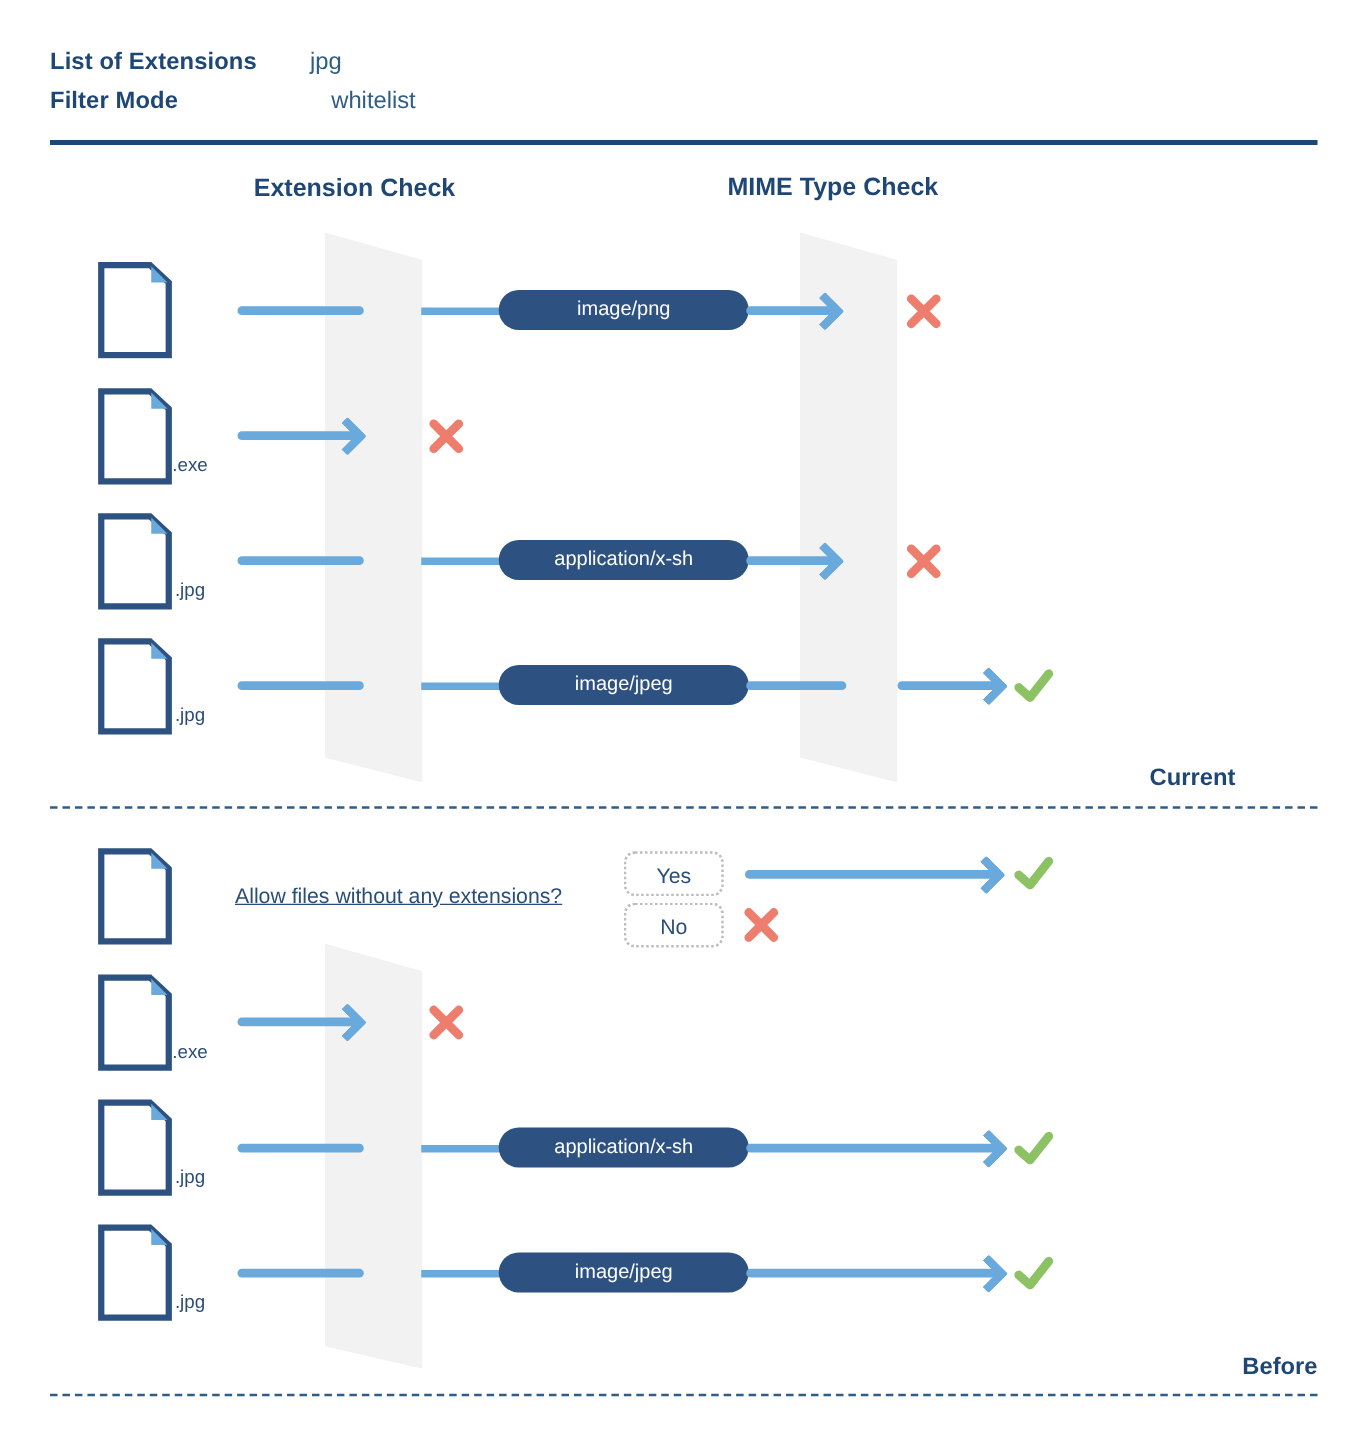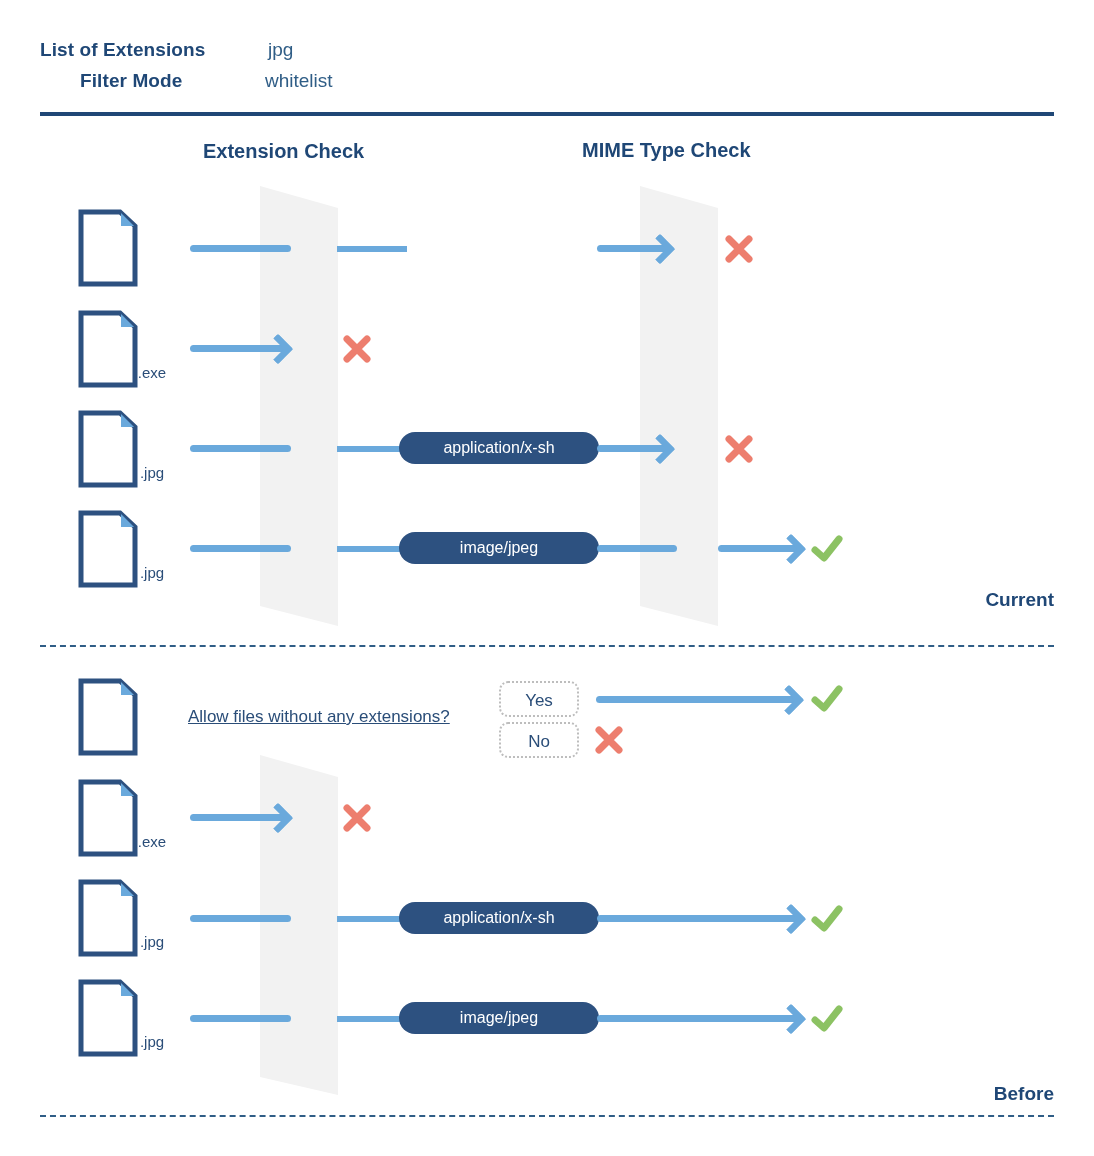--- a/index.html
+++ b/index.html
@@ -167,23 +167,23 @@
     background: #ffffff;
     box-sizing: border-box;
   }
 </style>
 </head>
 <body>
 
 <div id="canvas">
 
   <div class="hdr-label" style="left:40px; top:39px;">List of Extensions</div>
-  <div class="hdr-value" style="left:268px; top:39px;">jpg</div>
-
-  <div class="hdr-label" style="left:40px; top:70px;margin-left:40px;">Filter Mode</div>
+  <div class="hdr-value" style="left:248px; top:39px;">jpg</div>
+
+  <div class="hdr-label" style="left:40px; top:70px;">Filter Mode</div>
   <div class="hdr-value" style="left:265px; top:70px;">whitelist</div>
 
   <div class="top-rule"></div>
 
   <div class="col-head" style="left:203px; top:140px;">Extension Check</div>
   <div class="col-head" style="left:582px; top:139px;">MIME Type Check</div>
 
   <div class="filter-shape" style="left:254px; top:186px; width:84px; height:440px;">
     <svg width="84" height="440" viewBox="0 0 84 440">
       <polygon points="6,0 84,22 84,440 6,420" fill="#f2f2f2"></polygon>
@@ -197,20 +197,21 @@
 
   <div class="file-icon" style="left:78px; top:209px;">
     <svg width="60" height="78" viewBox="0 0 60 78">
       <path d="M3 3 H42 L57 17 V75 H3 Z" fill="#ffffff" stroke="#2d5180" stroke-width="5"></path>
       <path d="M43 4 L56 17 H43 Z" fill="#6aa9dc"></path>
     </svg>
     <div class="file-ext"></div>
   </div>
   <div class="line" style="left:190px; top:245px; width:101px;"></div>
   <div class="line thin" style="left:337px; top:246px; width:70px;"></div>
+  <div class="pill" style="left:399px; top:232px; width:200px;">image/png</div>
   <div class="arrow" style="left:597px; top:245px; width:70px;"></div>
   <div class="mark" style="left:722px; top:232px;">
     <svg width="34" height="34" viewBox="0 0 34 34">
       <path d="M7 7 L27 27 M27 7 L7 27" stroke="#ed7e6e" stroke-width="7" stroke-linecap="round"></path>
     </svg>
   </div>
 
   <div class="file-icon" style="left:78px; top:310px;">
     <svg width="60" height="78" viewBox="0 0 60 78">
       <path d="M3 3 H42 L57 17 V75 H3 Z" fill="#ffffff" stroke="#2d5180" stroke-width="5"></path>
@@ -253,21 +254,21 @@
   <div class="line thin" style="left:337px; top:546px; width:70px;"></div>
   <div class="pill" style="left:399px; top:532px; width:200px;">image/jpeg</div>
   <div class="line" style="left:597px; top:545px; width:80px;"></div>
   <div class="arrow" style="left:718px; top:545px; width:80px;"></div>
   <div class="mark" style="left:810px; top:532px;">
     <svg width="34" height="34" viewBox="0 0 34 34">
       <path d="M5 18 L14 26 L29 7" stroke="#8cc263" stroke-width="7" fill="none" stroke-linecap="round" stroke-linejoin="round"></path>
     </svg>
   </div>
 
-  <div class="sec-label" style="left:854px; top:589px; width:200px;">Current</div>
+  <div class="sec-label" style="left:854px; top:612px; width:200px;text-align:center;">Current</div>
   <div class="dash-rule" style="top:645px;"></div>
 
   <div class="filter-shape" style="left:254px; top:755px; width:84px; height:340px;">
     <svg width="84" height="340" viewBox="0 0 84 340">
       <polygon points="6,0 84,22 84,340 6,322" fill="#f2f2f2"></polygon>
     </svg>
   </div>
 
   <div class="file-icon" style="left:78px; top:678px;">
     <svg width="60" height="78" viewBox="0 0 60 78">

